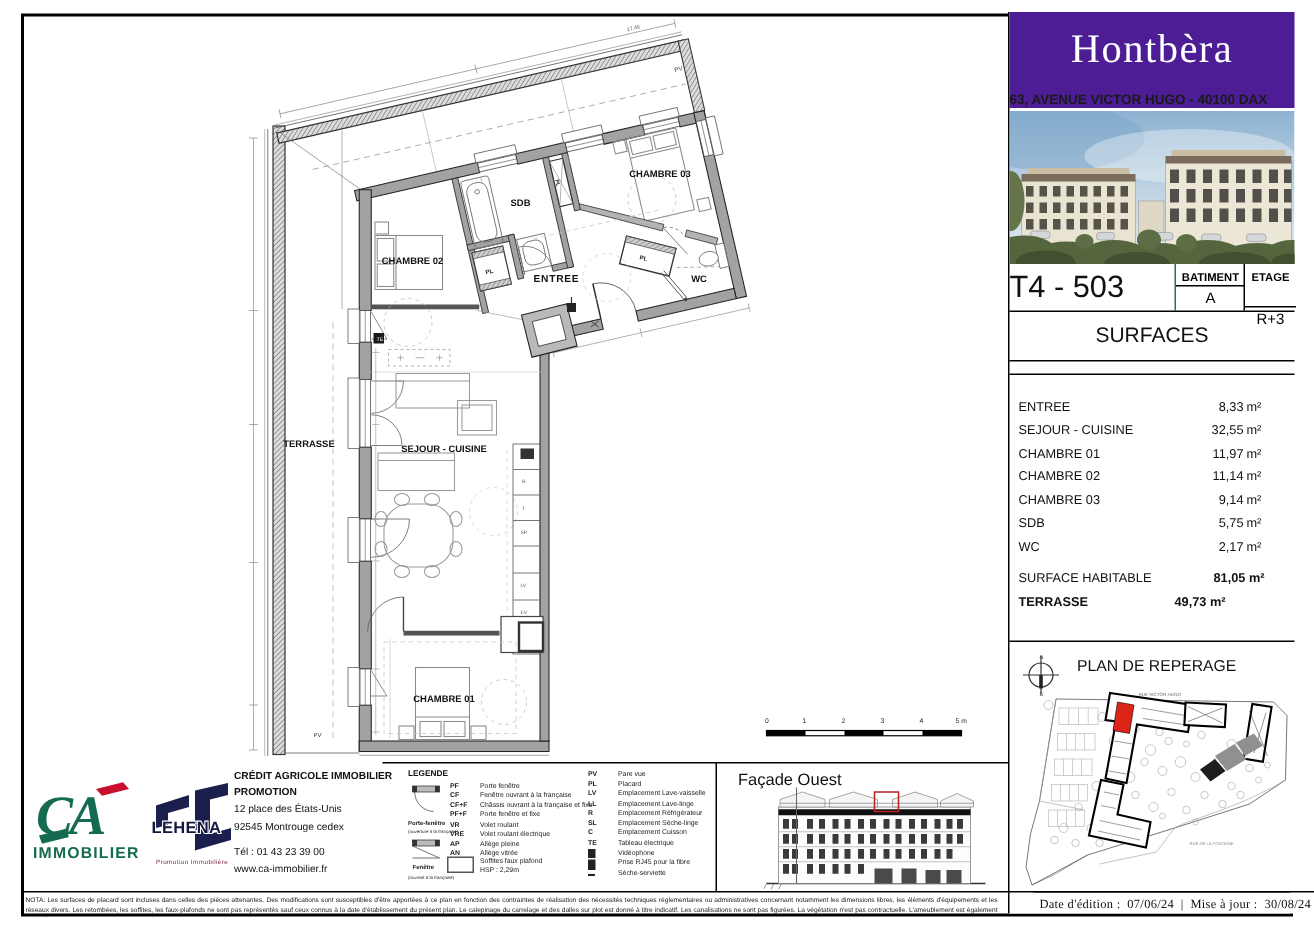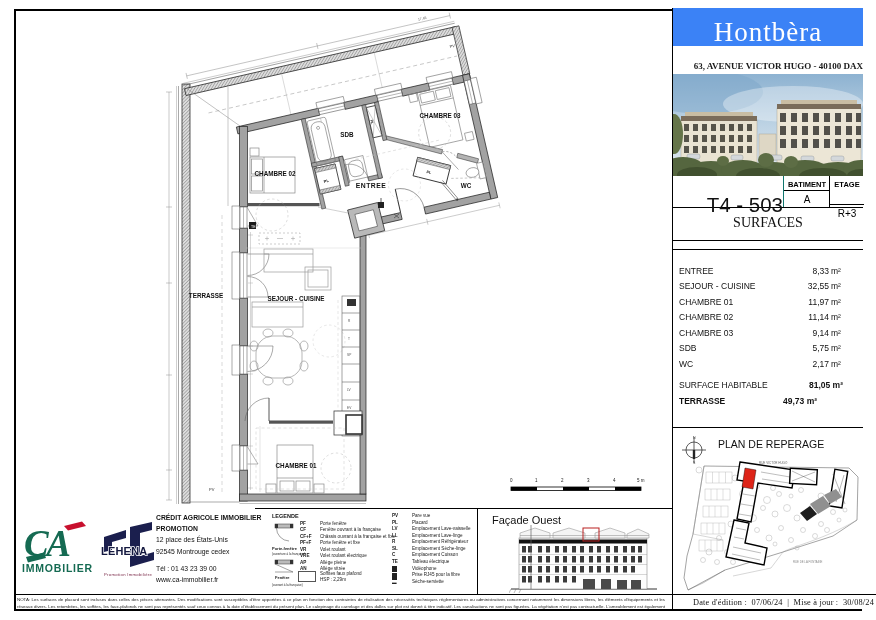--- a/index.html
+++ b/index.html
@@ -381,25 +381,25 @@
 </g>
 
 <g font-size="4" fill="#333">
   <text x="209" y="491">PV</text>
   <text x="450" y="48" transform="rotate(-13 450 48)">PV</text>
 </g>
 </svg>
 
 <div class="abs" style="left:672px;top:8px;width:189px;height:601px;border-left:1.5px solid #000;background:#fff;">
 
-  <div class="abs" style="left:0;top:0;width:190px;height:38px;background:#3b82f6;color:#fff;text-align:center;">
+  <div class="abs" style="left:0;top:0;width:190px;height:64px;background:#4c1d95;color:#fff;text-align:center;">
     <div style="font-family:'Liberation Serif',serif;font-size:27px;letter-spacing:1px;margin-top:9px;">Hontbèra</div>
   </div>
 
-  <div class="abs" style="left:0;top:48px;width:190px;height:18px;text-align:right;font-size:10.5px;font-weight:bold;color:#1a1a1a;font-family:Liberation Serif, serif;">
+  <div class="abs" style="left:0;top:48px;width:190px;height:18px;text-align:left;font-size:10.5px;font-weight:bold;color:#1a1a1a;">
     <div style="margin-top:4.5px;white-space:nowrap;font-size:9px;">63, AVENUE VICTOR HUGO - 40100 DAX</div>
   </div>
 
   <svg class="abs" style="left:0;top:66px;" width="190" height="102" viewBox="0 0 190 102">
     <defs>
       <linearGradient id="sky" x1="0" y1="0" x2="0" y2="1">
         <stop offset="0" stop-color="#8db2d1"></stop>
         <stop offset="0.5" stop-color="#bdd3e4"></stop>
         <stop offset="1" stop-color="#e4ebf0"></stop>
       </linearGradient>
@@ -497,33 +497,33 @@
       <ellipse cx="150" cy="102" rx="24" ry="8"></ellipse>
         <ellipse cx="188" cy="102" rx="14" ry="7"></ellipse>
     </g>
     <ellipse cx="1" cy="60" rx="9" ry="20" fill="#657549"></ellipse>
     <ellipse cx="93" cy="86" rx="8" ry="7" fill="#5d6d45"></ellipse>
     <ellipse cx="118" cy="88" rx="7" ry="6" fill="#5d6d45"></ellipse>
     <ellipse cx="50" cy="87" rx="6" ry="5" fill="#5d6d45"></ellipse>
   </svg>
 
   <div class="abs" style="left:0;top:168px;width:190px;height:31px;border-bottom:1px solid #000;">
-    <div class="abs" style="left:0;top:13px;width:110px;height:31px;text-align:right;font-size:20.5px;color:#111;"><span style="position:relative;top:4px;">T4 - 503</span></div>
+    <div class="abs" style="left:0;top:0;width:110px;height:31px;text-align:left;font-size:20.5px;color:#111;"><span style="position:relative;top:4px;">T4 - 503</span></div>
     <div class="abs" style="left:110px;top:0;width:46px;height:31px;border-left:1px solid #0f766e;">
       <div style="height:15px;border-bottom:1px solid #000;text-align:center;font-size:7.5px;font-weight:bold;padding-top:4px;box-sizing:border-box;">BATIMENT</div>
       <div style="height:16px;text-align:center;font-size:10px;padding-top:3px;box-sizing:border-box;">A</div>
     </div>
     <div class="abs" style="left:156px;top:0;width:34px;height:31px;border-left:1px solid #000;">
       <div style="height:29px;border-bottom:1px solid #000;text-align:center;font-size:7.5px;font-weight:bold;padding-top:4px;box-sizing:border-box;">ETAGE</div>
       <div style="height:16px;text-align:center;font-size:10px;padding-top:3px;box-sizing:border-box;">R+3</div>
     </div>
   </div>
 
   <div class="abs" style="left:0;top:199px;width:190px;height:33px;border-bottom:1px solid #000;text-align:center;">
-    <div style="margin-top:8px;font-size:14px;color:#111;font-family:Liberation Serif, serif;">SURFACES</div>
+    <div style="margin-top:8px;font-size:14px;color:#111;">SURFACES</div>
   </div>
   <div class="abs" style="left:0;top:241px;width:190px;height:0;border-bottom:1px solid #000;"></div>
 
   <div class="abs" style="left:0;top:241px;width:190px;height:178px;font-size:8.5px;color:#111;">
     <div class="abs" style="left:6px;top:17px;">ENTREE</div>
       <div class="abs" style="left:120px;top:17px;width:36px;text-align:right;">8,33</div>
       <div class="abs" style="left:158px;top:17px;">m²</div>
     <div class="abs" style="left:6px;top:32px;">SEJOUR - CUISINE</div>
       <div class="abs" style="left:120px;top:32px;width:36px;text-align:right;">32,55</div>
       <div class="abs" style="left:158px;top:32px;">m²</div>

